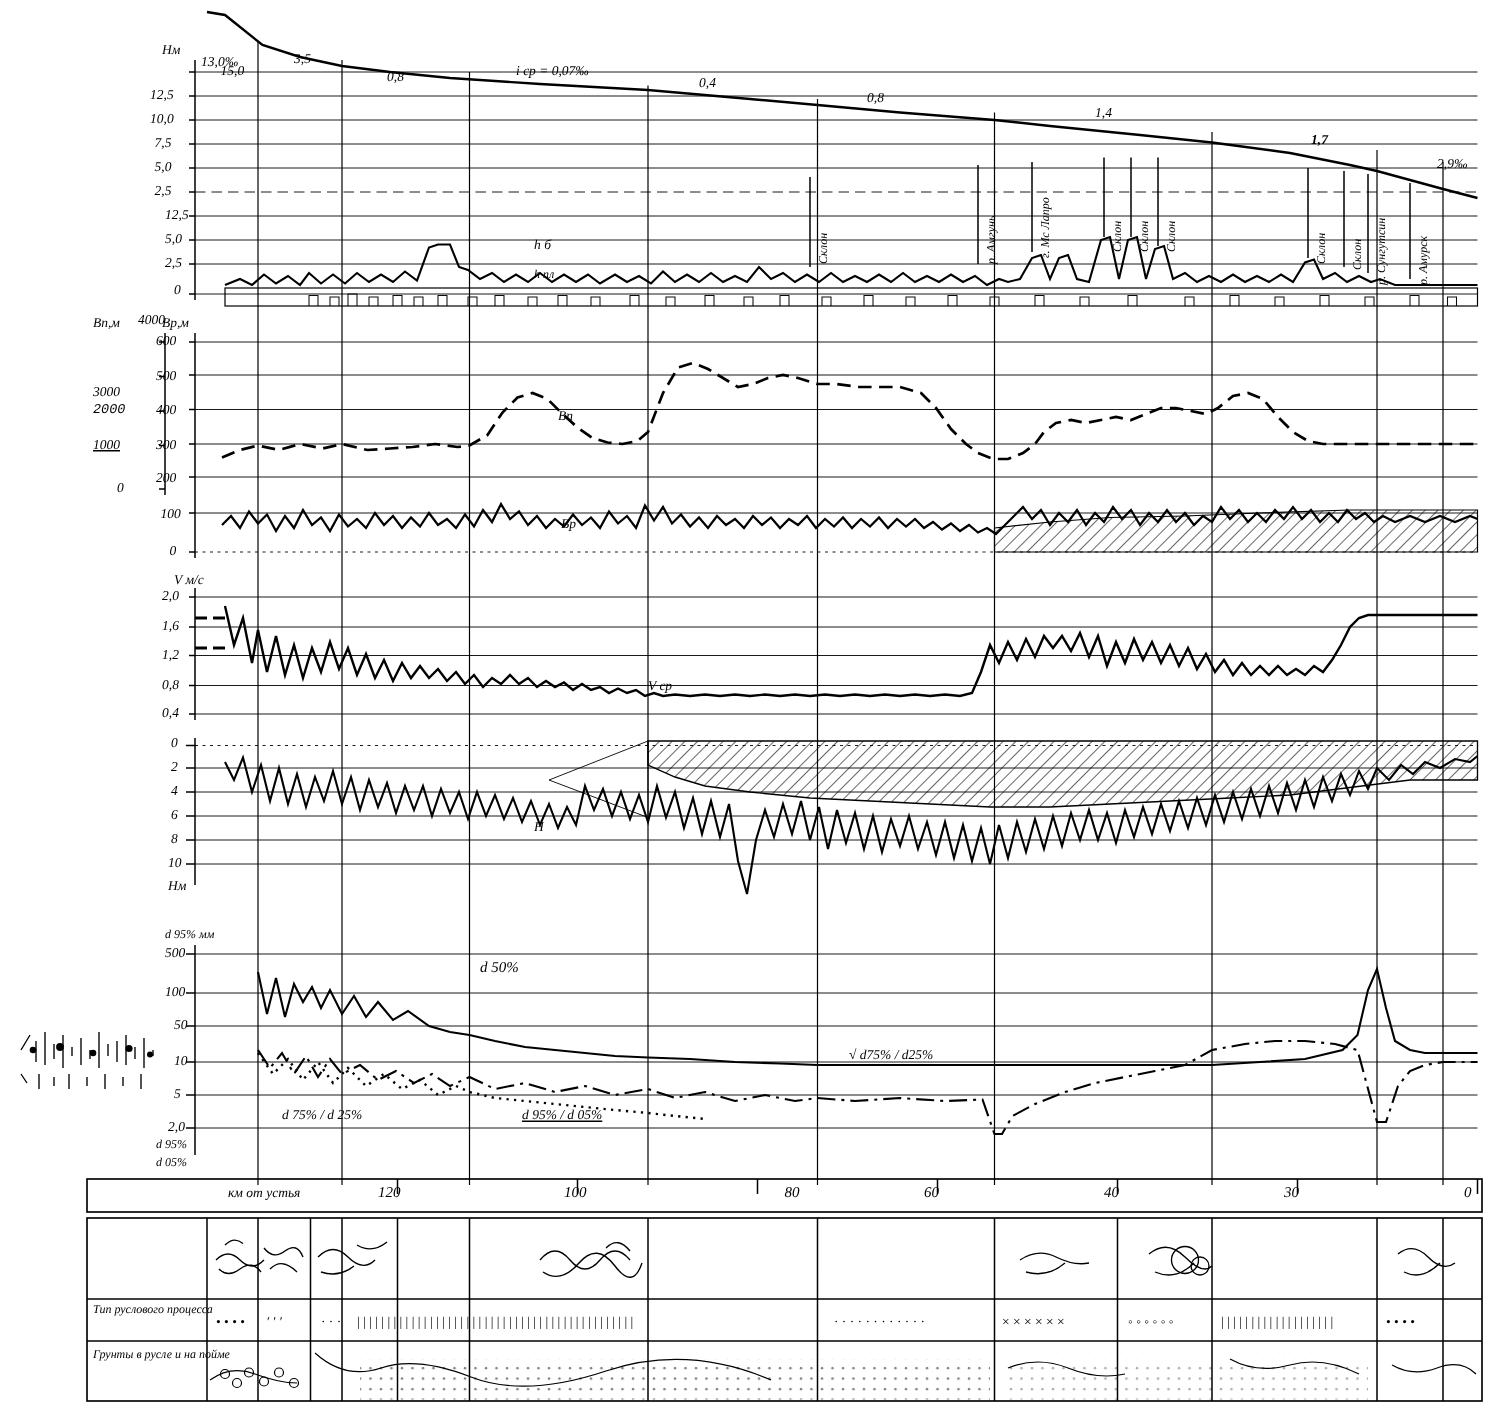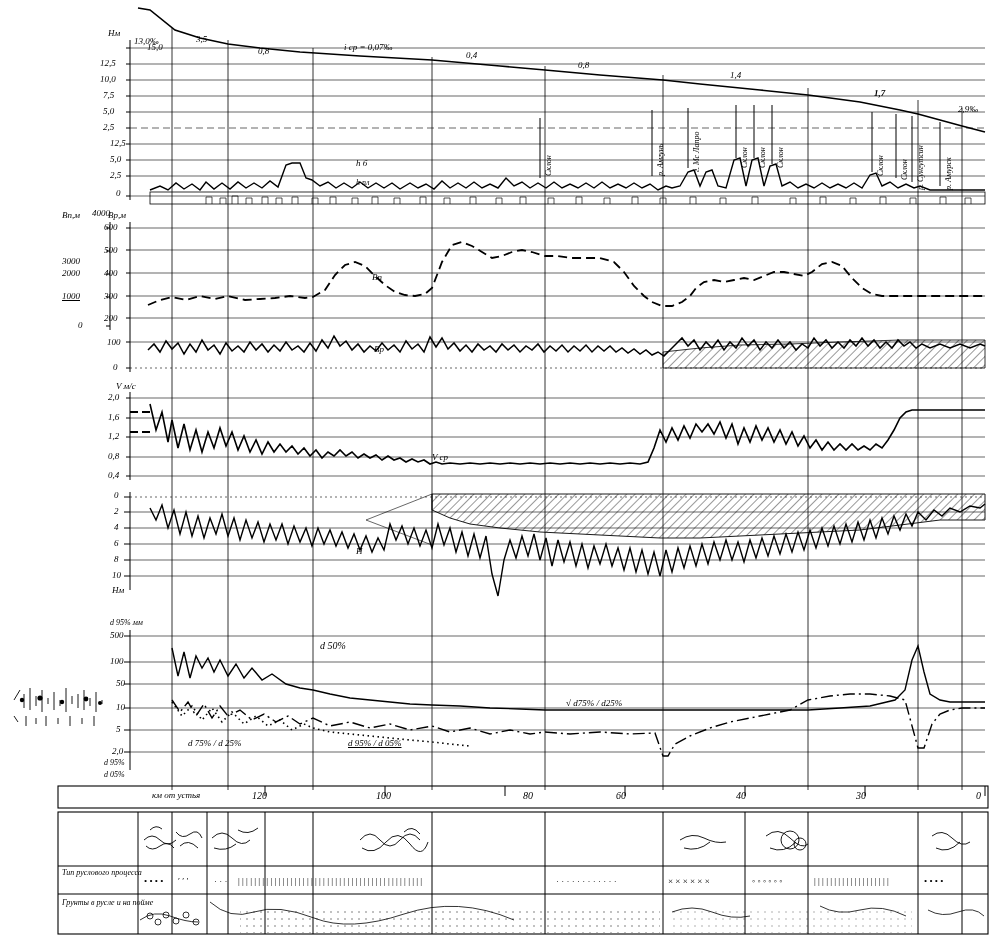--- a/index.html
+++ b/index.html
@@ -436,21 +436,21 @@
   <div class="lbl t8 vert" style="left:776px;top:168px;">Склон</div>
   <div class="lbl t8 vert" style="left:876px;top:176px;">Склон</div>
   <div class="lbl t8 vert" style="left:900px;top:180px;">Склон</div>
   <div class="lbl t8 vert" style="left:916px;top:190px;">р. Сунгутсин</div>
   <div class="lbl t8 vert" style="left:944px;top:190px;">р. Амурск</div>
 
   <div class="lbl t9" style="left:62px;top:210px;">Вп,м</div>
   <div class="lbl t9" style="left:108px;top:210px;">Вр,м</div>
   <div class="lbl t9" style="left:62px;top:208px;margin-left:30px;">4000</div>
   <div class="lbl t9" style="left:62px;top:245px;margin-top:11px;">3000</div>
-  <div class="lbl t9" style="left:62px;top:268px;">2000</div>
+  <div class="lbl t9" style="left:62px;top:268px;font-family:Liberation Mono, monospace;">2000</div>
   <div class="lbl t9" style="left:62px;top:291px;text-decoration:underline;">1000</div>
   <div class="lbl t9" style="left:78px;top:320px;">0</div>
   <div class="lbl t9" style="left:104px;top:222px;">600</div>
   <div class="lbl t9" style="left:104px;top:245px;">500</div>
   <div class="lbl t9" style="left:104px;top:268px;text-align:center;">400</div>
   <div class="lbl t9" style="left:104px;top:291px;">300</div>
   <div class="lbl t9" style="left:104px;top:313px;">200</div>
   <div class="lbl t9" style="left:107px;top:337px;">100</div>
   <div class="lbl t9" style="left:113px;top:362px;">0</div>
   <div class="lbl t9" style="left:372px;top:272px;">Вп</div>

